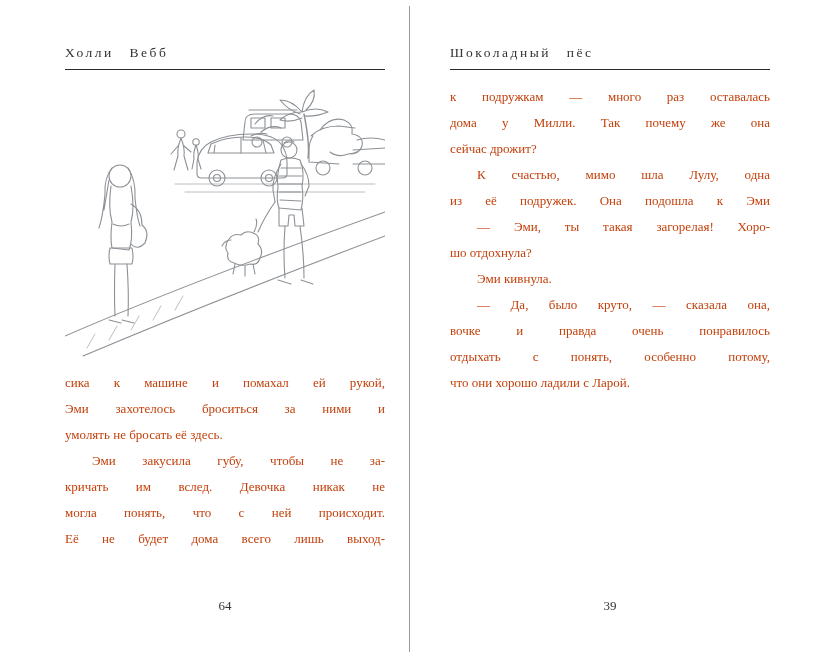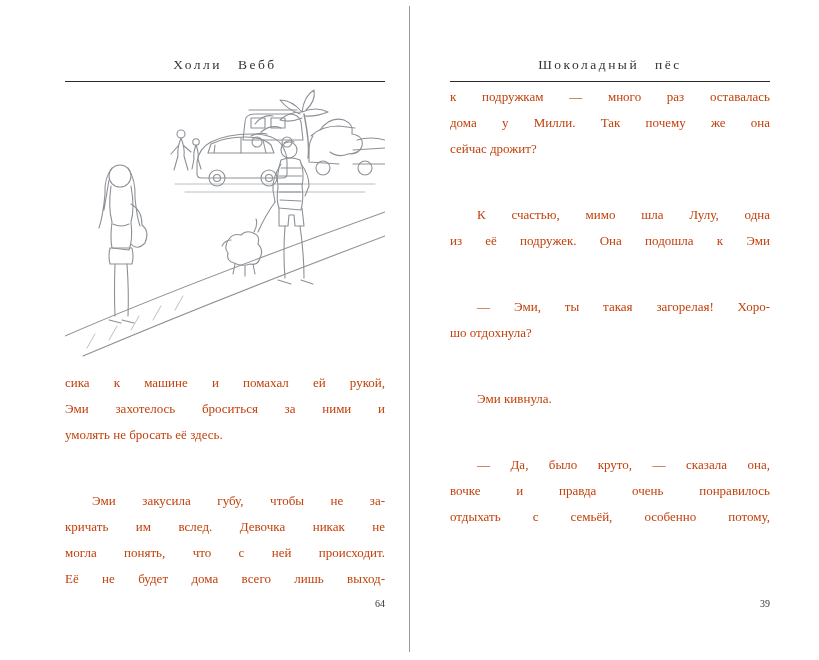--- a/index.html
+++ b/index.html
@@ -15,42 +15,40 @@
   .divider {
     position: absolute; left: 409px; top: 6px; height: 646px; width: 1px;
     background: #9a9a9a;
   }
   .col { position: absolute; top: 0; width: 320px; height: 660px; }
   .left-col { left: 65px; }
   .right-col { left: 450px; text-decoration: underline; }
   .page-header {
     position: absolute; top: 40px; left: 0; width: 320px; height: 30px;
     border-bottom: 1px solid #2b2b2b;
-    text-align: center;
     font-size: 13.5px; letter-spacing: 2.5px; word-spacing: 10px;
     color: #333;
-    margin-top: 12px;
   }
   .header-text { line-height: 26px; display: inline-block; }
   .illustration {
     position: absolute; top: 84px; left: 0; width: 320px; height: 280px;
   }
   .text-block {
     position: absolute; left: 0; width: 320px;
     font-size: 13px; line-height: 26px; color: #c2410c;
   }
   .left-col .text-block { top: 370px; }
   .right-col .text-block { top: 84px; }
   .para { margin: 0; }
   .line { text-align: justify; text-align-last: justify; }
   .line.no-stretch { text-align-last: left; }
-  .line.first-indent { text-indent: 27px; margin-top: 40px; }
+  .line.first-indent { text-indent: 27px; }
   .page-number {
     position: absolute; top: 598px; left: 0; width: 320px;
-    text-align: right; font-size: 10px; color: #333;
+    text-align: center; font-size: 13px; color: #333;
   }
   svg .sketch { stroke: #8d9196; fill: none; stroke-width: 1.1; stroke-linecap: round; stroke-linejoin: round; }
   svg .sketch-light { stroke: #b3b7ba; fill: none; stroke-width: 0.9; stroke-linecap: round; }
 </style>
 </head>
 <body>
 
 <div class="spread">
 
   <div class="divider"></div>
@@ -177,20 +175,21 @@
         <div class="para">
           <div class="line first-indent">— Эми, ты такая загорелая! Хоро-</div>
           <div class="line no-stretch">шо отдохнула?</div>
         </div>
         <div class="para">
           <div class="line no-stretch first-indent">Эми кивнула.</div>
         </div>
         <div class="para">
           <div class="line first-indent">— Да, было круто, — сказала она,</div>
           <div class="line">вочке и правда очень понравилось</div>
-          <div class="line">отдыхать с семьёй, особенно потому,</div>
+          <div class="line">отдыхать с понять, особенно потому,</div>
+          <div class="line no-stretch">что они хорошо ладили с Ларой.</div>
         </div>
       </div>
 
     <div class="page-number">39</div>
   </section>
 
 </div>
 
 </body></html>

